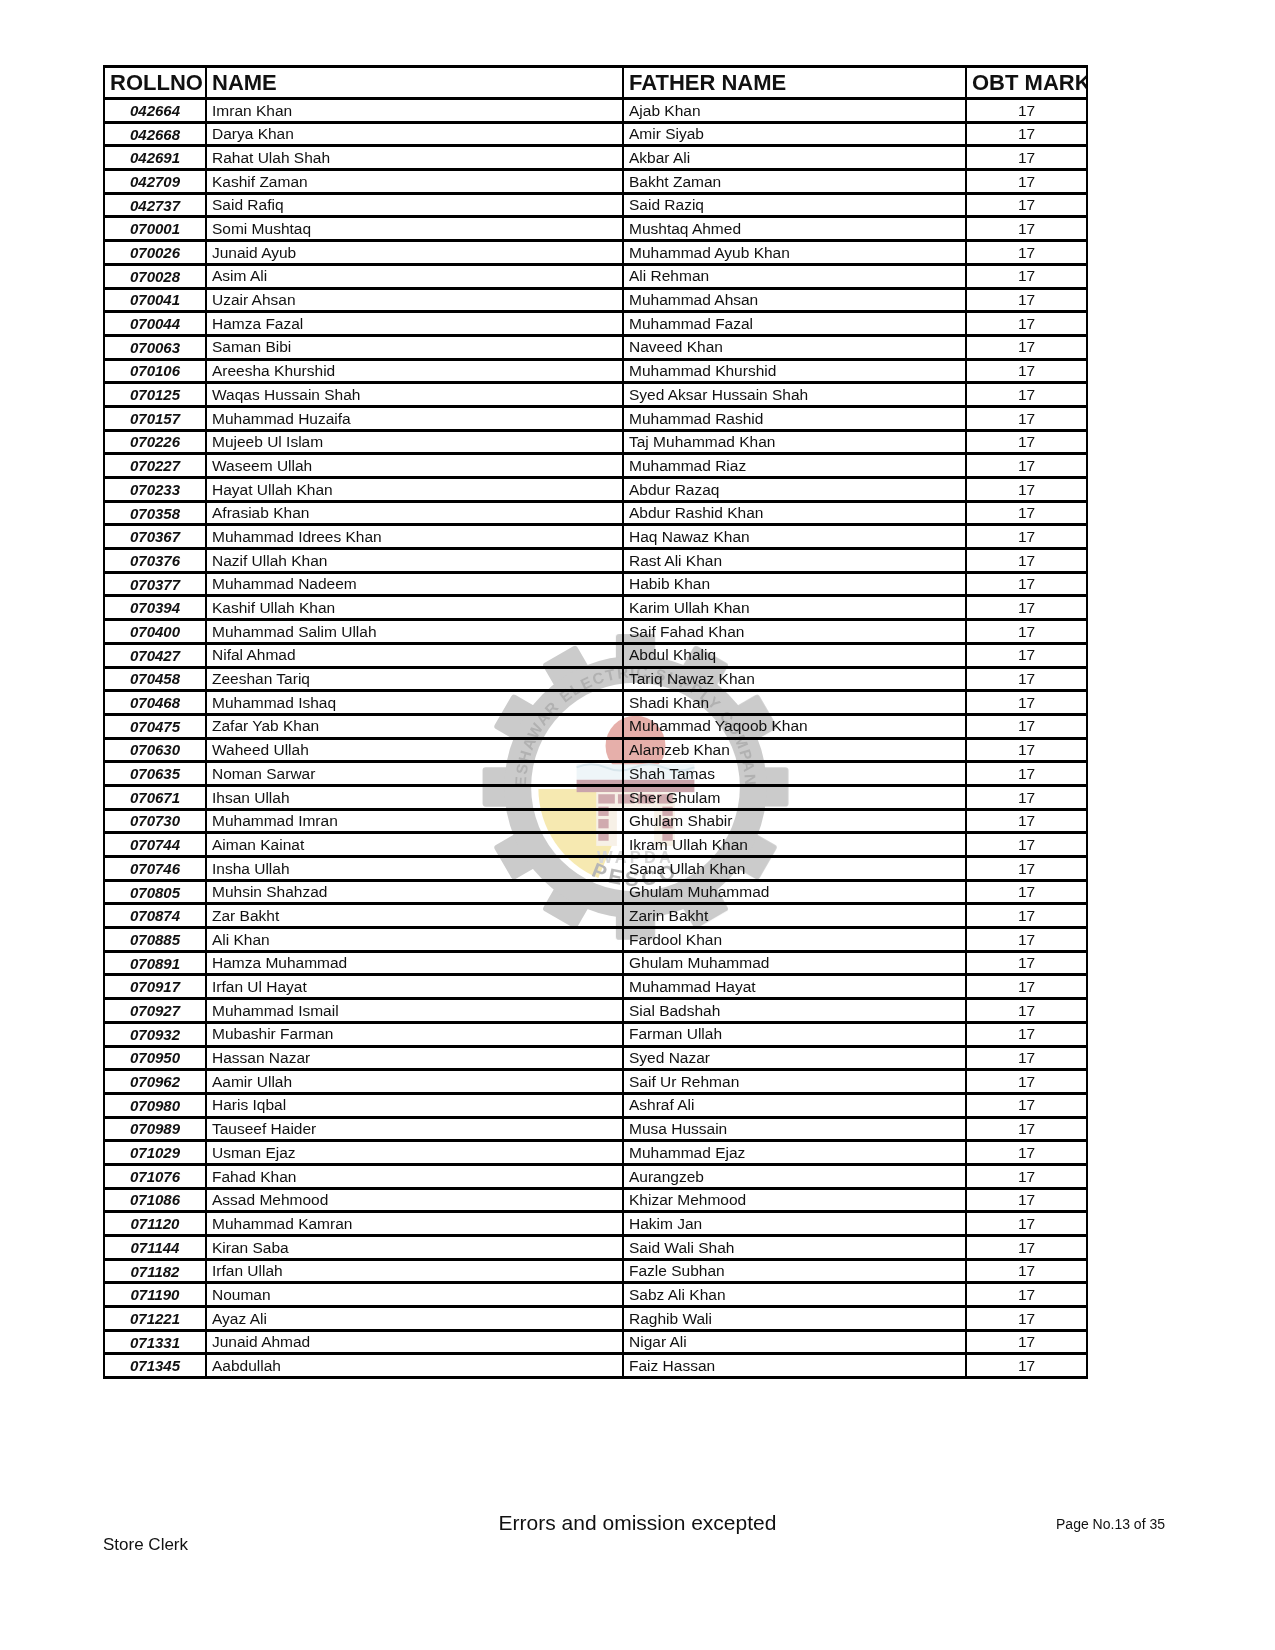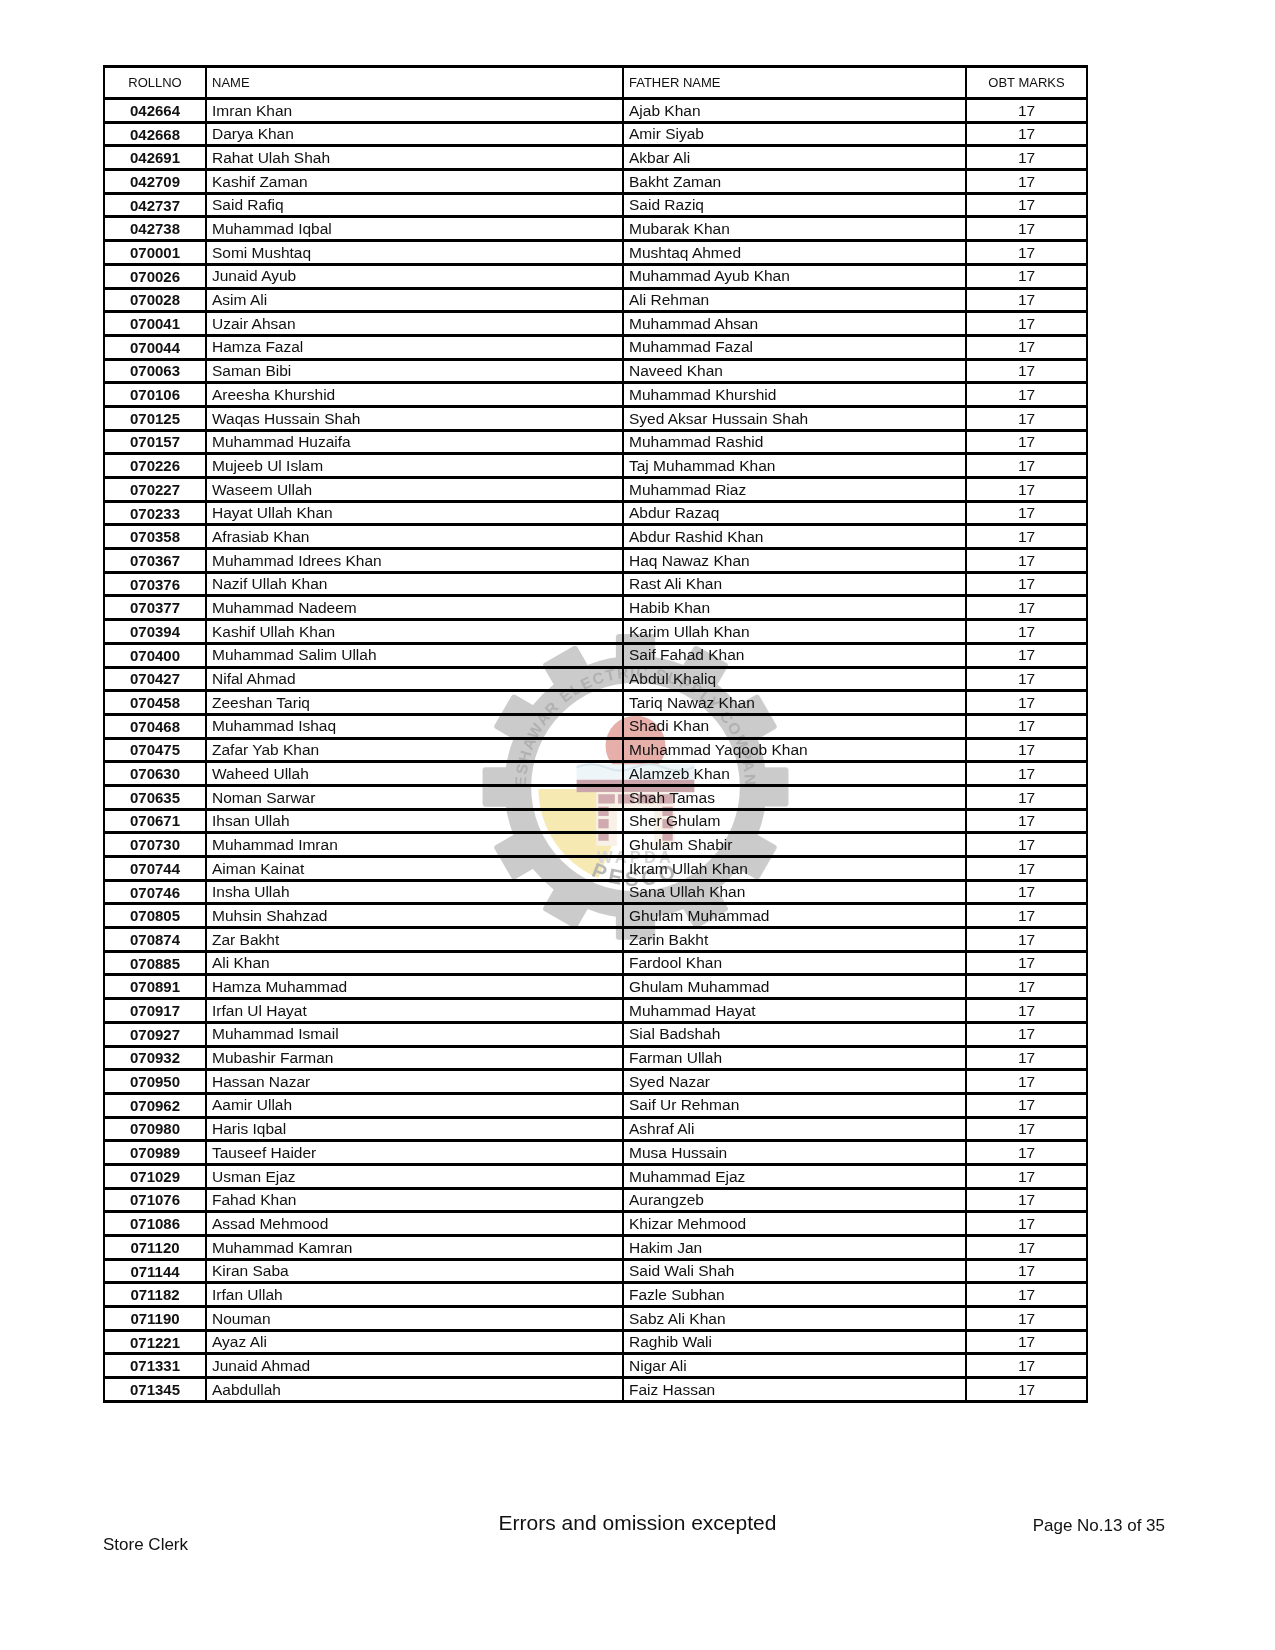--- a/index.html
+++ b/index.html
@@ -31,44 +31,44 @@
     border-right:2px solid #000;
     border-top:3px solid #000;
     border-bottom:3px solid #000;
     padding:0 5px;
     overflow:hidden;
     white-space:nowrap;
     background:transparent;
   }
   table.results th {
     height:29px;
-    font-size:13px;
-    font-weight:normal;
+    font-size:22px;
+    font-weight:bold;
     text-align:left;
   }
   table.results th.c { text-align:center; }
   table.results td {
     height:20.7px;
     font-size:15.5px;
     line-height:1;
   }
-  table.results td:nth-child(1) { font-weight:bold; text-align:center; font-size:15px; }
+  table.results td:nth-child(1) { font-weight:bold; text-align:center; font-size:15px;font-style:italic; }
   table.results td:nth-child(2), table.results td:nth-child(3) { text-align:left; }
   table.results td:nth-child(4) { text-align:center; }
   .footer-left {
     position:absolute; left:103px; top:1516px;
     font-size:17px; z-index:1;margin-top:19px;
   }
   .footer-center {
     position:absolute; left:0; top:1511px; width:1275px;
     text-align:center; font-size:21px; z-index:1;
   }
   .footer-right {
     position:absolute; right:110px; top:1516px;
-    font-size:17px; z-index:1;
+    font-size:14px; z-index:1;
   }
 </style>
 </head>
 <body>
 
 <div class="page">
 
   <div class="watermark">
     <svg width="315" height="310" viewBox="0 0 300 300" xmlns="http://www.w3.org/2000/svg">
       <g opacity="0.40">
@@ -169,26 +169,20 @@
           <td>Bakht Zaman</td>
           <td>17</td>
         </tr>
         <tr>
           <td>042737</td>
           <td>Said Rafiq</td>
           <td>Said Raziq</td>
           <td>17</td>
         </tr>
         <tr>
-          <td>042738</td>
-          <td>Muhammad Iqbal</td>
-          <td>Mubarak Khan</td>
-          <td>17</td>
-        </tr>
-        <tr>
           <td>070001</td>
           <td>Somi Mushtaq</td>
           <td>Mushtaq Ahmed</td>
           <td>17</td>
         </tr>
         <tr>
           <td>070026</td>
           <td>Junaid Ayub</td>
           <td>Muhammad Ayub Khan</td>
           <td>17</td>

